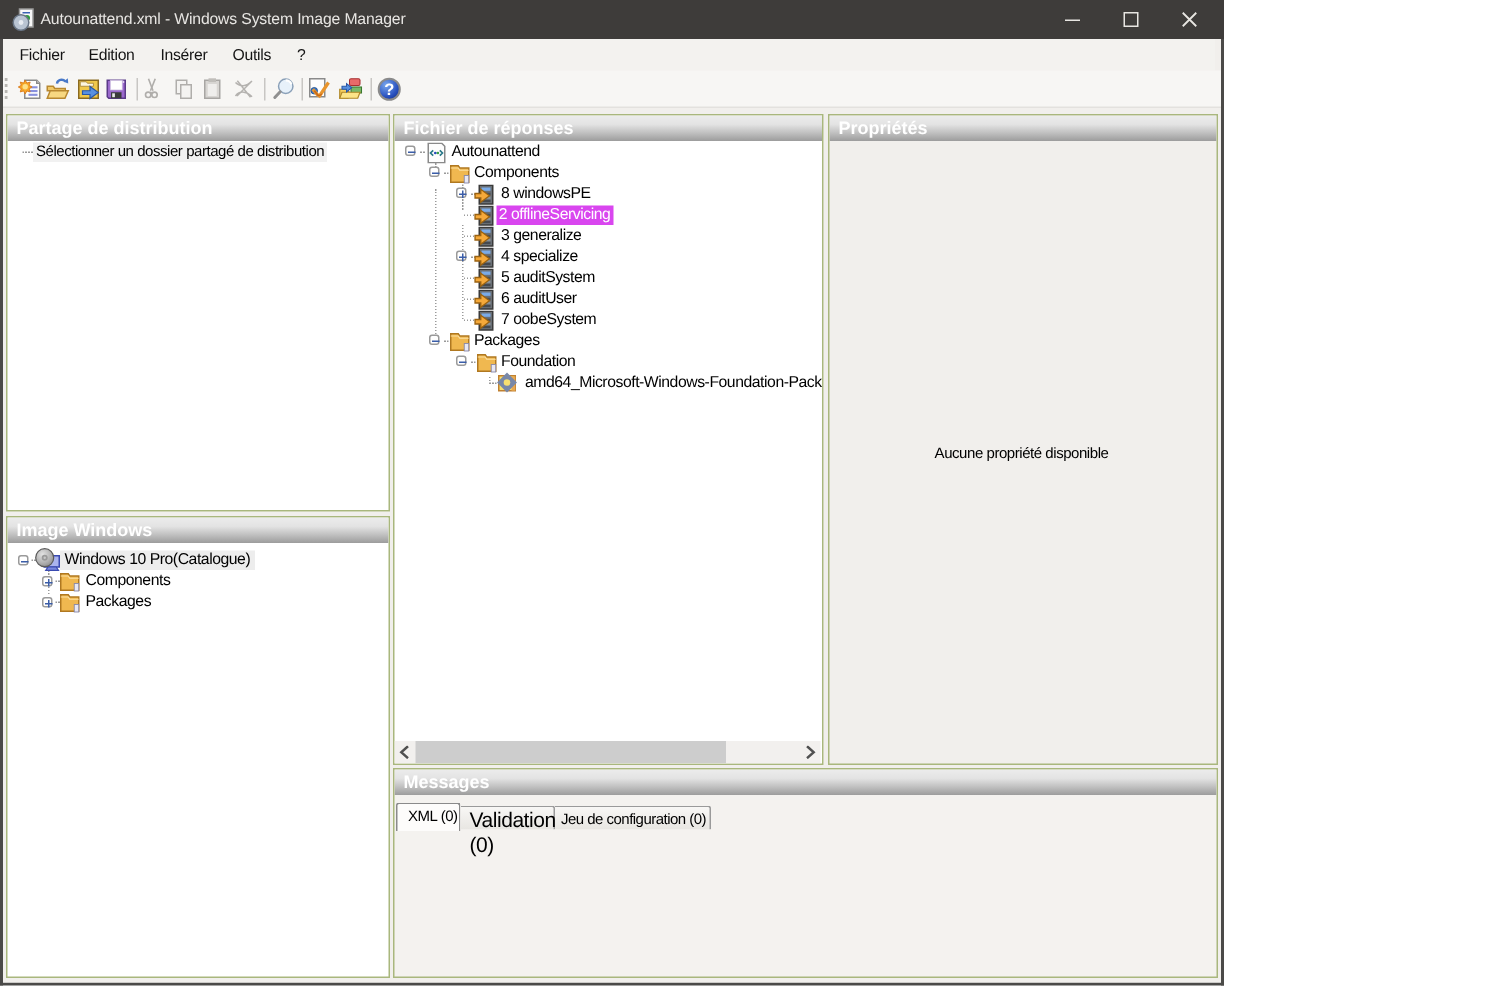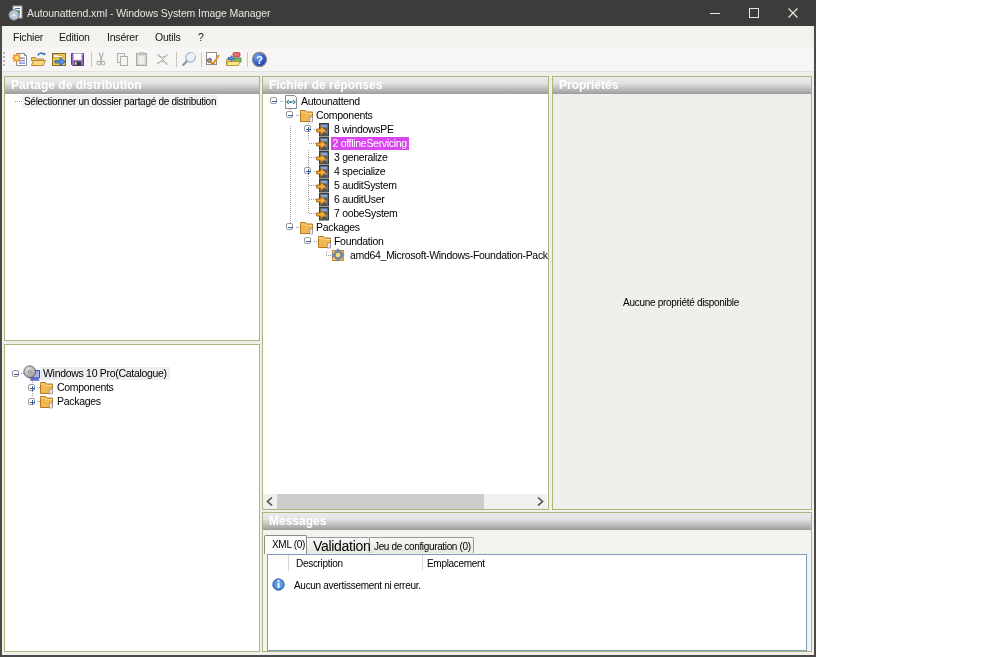--- a/index.html
+++ b/index.html
@@ -188,20 +188,21 @@
     </svg>
   </div>
 
   <div class="panel" id="p1" style="left:4px;top:76px;width:256px;height:265px">
     <div class="phead">Partage de distribution</div>
     <div class="doth" style="left:10px;top:24px;width:9px"></div>
     <div class="trow" style="left:17px;top:18px;background:#f1f1f1;padding:0 2px;font-size:10px">Sélectionner un dossier partagé de distribution</div>
   </div>
 
   <div class="panel" id="p2" style="left:4px;top:344px;width:256px;height:308px">
+    <div class="phead">Image Windows</div>
 
     <div class="doth" style="left:16px;top:28px;width:6px"></div>
     <div class="dotv" style="left:27px;top:35px;height:4px"></div>
     <div class="dotv" style="left:27px;top:46px;height:6px"></div>
     <div class="doth" style="left:32px;top:42px;width:5px"></div>
     <div class="doth" style="left:32px;top:56px;width:5px"></div>
 
     <div class="box" style="left:7px;top:25px">
         <div class="h"></div>
       </div>
@@ -368,28 +369,14 @@
     <div class="abs" style="left:-1px;width:100%;top:220px;text-align:center;font-size:10px;letter-spacing:-0.3px">Aucune propriété disponible</div>
   </div>
 
   <div class="panel" id="p5" style="left:262px;top:512px;width:550px;height:140px;background:#f4f2ef">
     <div class="phead">Messages</div>
 
     <div class="abs" style="left:1px;top:22px;width:43px;height:19px;background:#fdfcfb;border:1px solid #8a8a8a;border-bottom:none;border-radius:2px 2px 0 0;font-size:10px;letter-spacing:-0.3px;line-height:18px;padding-left:7px">XML (0)</div>
     <div class="abs" style="left:44px;top:24px;width:63px;height:16px;background:linear-gradient(#f8f7f5,#e8e6e2);border:1px solid #9a9a9a;border-left:none;border-bottom:none;border-radius:0 2px 0 0;font-size:14px;letter-spacing:-0.3px;line-height:17px;padding-left:6px">Validation (0)</div>
     <div class="abs" style="left:107px;top:24px;width:104px;height:16px;background:linear-gradient(#f8f7f5,#e8e6e2);border:1px solid #9a9a9a;border-left:none;border-bottom:none;border-radius:0 2px 0 0;font-size:10px;letter-spacing:-0.35px;line-height:17px;padding-left:4px">Jeu de configuration (0)</div>
 
-    <div class="abs" style="left:4px;top:41px;width:540px;height:97px;background:#ffffff;border:1px solid #7f9db9">
-      <div class="abs" style="left:20px;top:0;width:1px;height:16px;background:#d8d8d8"></div>
-      <div class="abs" style="left:154px;top:0;width:1px;height:16px;background:#d8d8d8"></div>
-      <div class="abs" style="left:28px;top:3px;font-size:10px;letter-spacing:-0.3px">Description</div>
-      <div class="abs" style="left:159px;top:3px;font-size:10px;letter-spacing:-0.3px">Emplacement</div>
-      <svg class="abs" style="left:4px;top:23px" width="13" height="13" viewBox="0 0 13 13">
-        <circle cx="6.5" cy="6.5" r="5.8" fill="#3a7ad4" stroke="#1a4a9a" stroke-width="0.6"></circle>
-        <circle cx="6.5" cy="6.2" r="4.6" fill="#5a9ae8"></circle>
-        <rect x="5.6" y="2.2" width="1.9" height="2" fill="#ffffff"></rect>
-        <rect x="5.6" y="5" width="1.9" height="5" fill="#ffffff"></rect>
-        <path d="M4 11 l2 2 1.5-2 z" fill="#3a7ad4"></path>
-      </svg>
-      <div class="abs" style="left:26px;top:25px;font-size:10px;letter-spacing:-0.3px">Aucun avertissement ni erreur.</div>
-    </div>
   </div>
 </div>
 
 </body></html>

